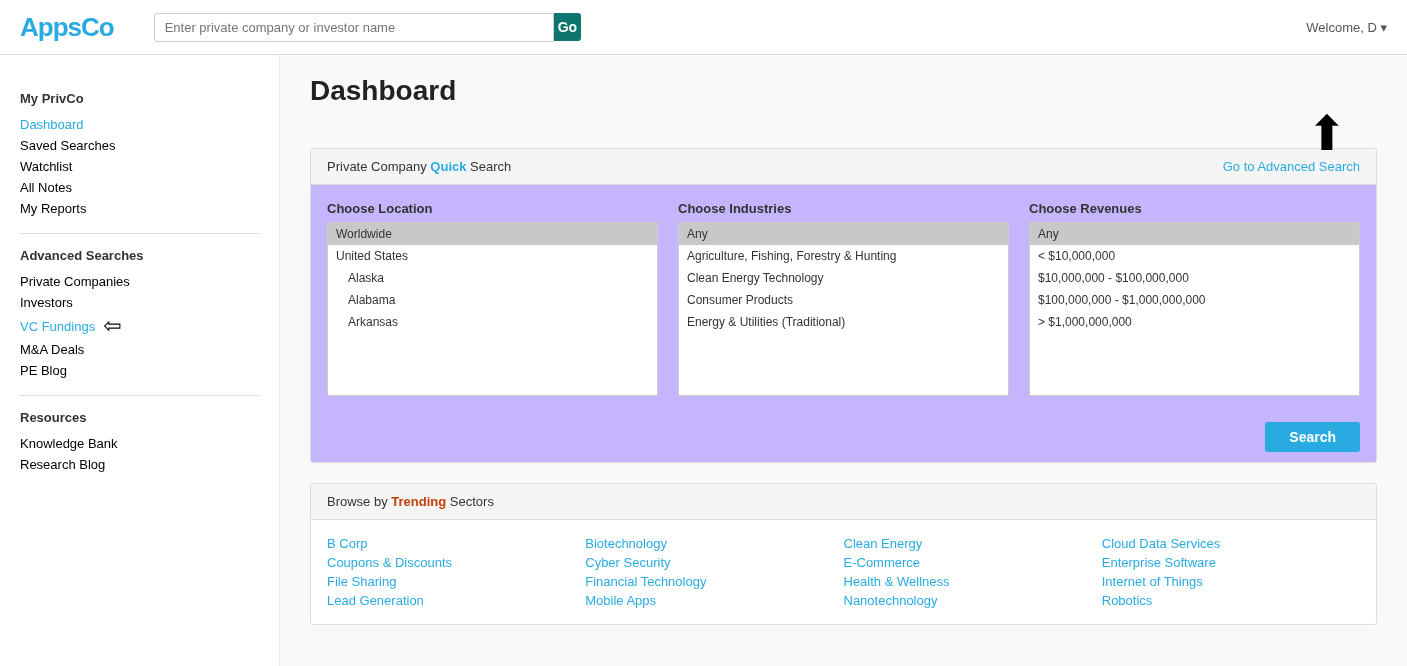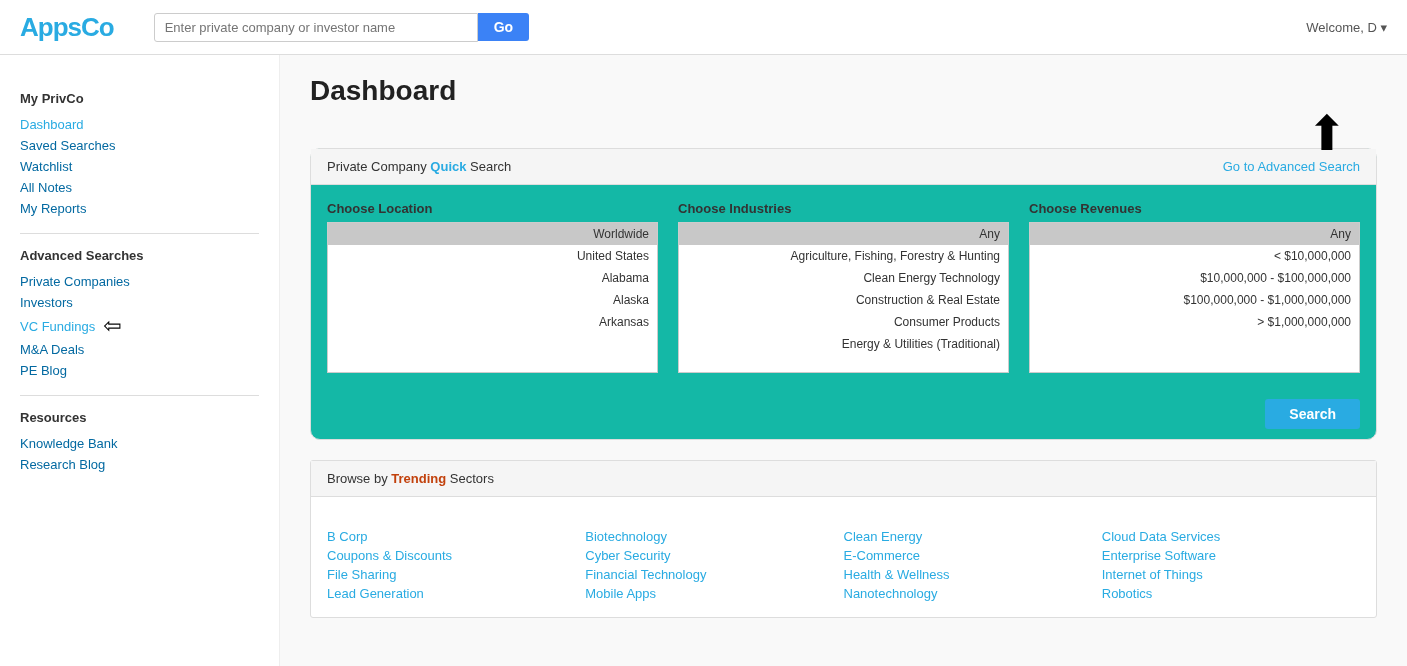--- a/index.html
+++ b/index.html
@@ -23,31 +23,31 @@
       letter-spacing: -1px;
     }
     #logo-text span.priv { color: #29abe2; }
     #logo-text span.co { color: #29abe2; }
     #search-bar {
       display: flex;
       align-items: center;
       flex: 0 0 auto;
     }
     #search-input {
-      width: 324px;
+      width: 400px;
       padding: 6px 10px;
       border: 1px solid #ccc;
       border-radius: 3px 0 0 3px;
       font-size: 13px;
       color: #999;
       outline: none;
     }
     #go-button {
-      padding: 6px 16px;
-      background: #3b82f6;
+      padding: 6px 4px;
+      background: #0f766e;
       color: #fff;
       border: none;
       border-radius: 0 3px 3px 0;
       cursor: pointer;
       font-size: 14px;
       font-weight: bold;
       text-align: center;
     }
     #welcome-text {
       position: absolute;
@@ -89,21 +89,21 @@
     .sidebar-group-title {
       font-weight: bold;
       font-size: 13px;
       color: #333;
       margin-bottom: 8px;
     }
     .sidebar-group-title:first-child { margin-top: 16px; }
     .sidebar-item {
       padding: 3px 0;
       font-size: 13px;
-      color: #0369a1;
+      color: #000000;
       cursor: pointer;
       display: block;
     }
     .sidebar-item.active { color: #29abe2; }
     .sidebar-divider {
       border: none;
       border-top: 1px solid #ddd;
       margin: 14px 0;
     }
 
@@ -126,23 +126,23 @@
     }
     #page-title {
       font-size: 28px;
       font-weight: bold;
       color: #222;
       margin-bottom: 18px;
     }
 
     
     #quick-search-box {
-      background: #14b8a6;
+      background: #c4b5fd;
       border: 1px solid #ddd;
-      border-radius: 10px;
+      border-radius: 3px;
       margin-bottom: 20px;
       margin-top: 41px;
     }
     #quick-search-header {
       background: #f5f5f5;
       padding: 10px 16px;
       border-bottom: 1px solid #ddd;
       display: flex;
       justify-content: space-between;
       align-items: center;
@@ -168,26 +168,25 @@
       flex: 1;
     }
     .filter-label {
       font-size: 13px;
       font-weight: bold;
       color: #333;
       margin-bottom: 6px;
     }
     .filter-listbox {
       width: 100%;
-      height: 151px;
+      height: 174px;
       border: 1px solid #ccc;
       overflow-y: auto;
       background: #fff;
       font-size: 12px;
-      text-align: right;
     }
     .listbox-item {
       padding: 4px 8px;
       cursor: pointer;
       color: #333;
     }
     .listbox-item.selected { background: #c8c8c8; color: #333; }
     .listbox-item.indented { padding-left: 20px; }
     #search-button-row {
       padding: 10px 16px;
@@ -218,21 +217,20 @@
       font-size: 13px;
     }
     #trending-header .highlight { color: #c2410c; font-weight: bold; }
     #trending-body {
       padding: 14px 16px;
       display: flex;
       gap: 0;
     }
     .trending-col {
       flex: 1;
-      margin-top: 16px;
     }
     .trending-link {
       display: block;
       color: #29abe2;
       cursor: pointer;
       font-size: 13px;
       padding: 2px 0;
       text-decoration: none;
     }
 
@@ -300,33 +298,32 @@
         </span>
         <a id="advanced-search-link">Go to Advanced Search</a>
       </div>
       <div id="quick-search-body">
 
         <div class="filter-col">
           <div class="filter-label">Choose Location</div>
           <div class="filter-listbox">
             <div class="listbox-item selected">Worldwide</div>
             <div class="listbox-item">United States</div>
+            <div class="listbox-item indented">Alaska</div>
             <div class="listbox-item indented">Alabama</div>
-            <div class="listbox-item indented">Alaska</div>
             <div class="listbox-item indented">Arkansas</div>
           </div>
         </div>
 
         <div class="filter-col">
           <div class="filter-label">Choose Industries</div>
           <div class="filter-listbox">
             <div class="listbox-item selected">Any</div>
             <div class="listbox-item">Agriculture, Fishing, Forestry &amp; Hunting</div>
             <div class="listbox-item">Clean Energy Technology</div>
-            <div class="listbox-item">Construction &amp; Real Estate</div>
             <div class="listbox-item">Consumer Products</div>
             <div class="listbox-item">Energy &amp; Utilities (Traditional)</div>
           </div>
         </div>
 
         <div class="filter-col">
           <div class="filter-label">Choose Revenues</div>
           <div class="filter-listbox">
             <div class="listbox-item selected">Any</div>
             <div class="listbox-item">&lt; $10,000,000</div>

